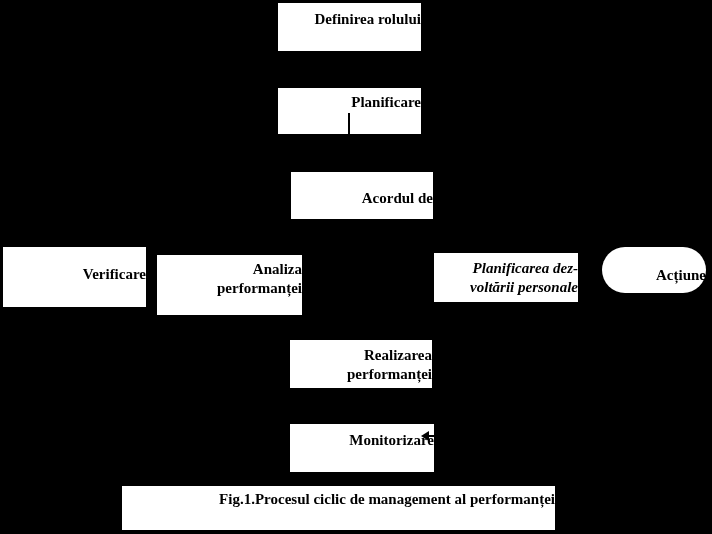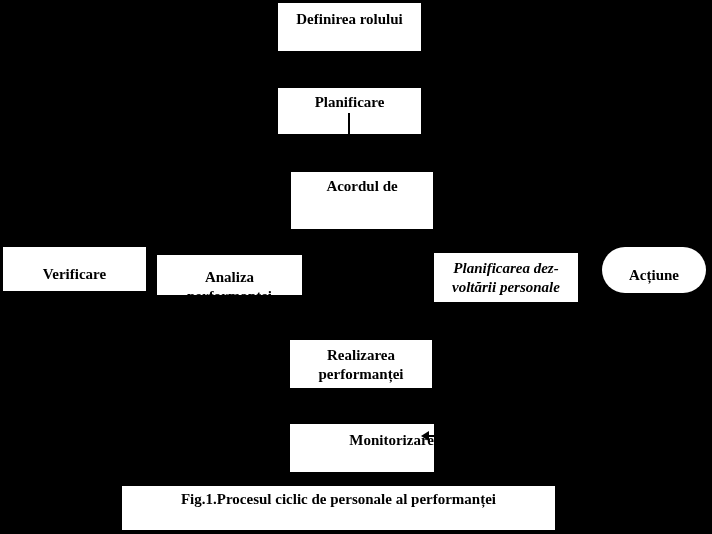--- a/index.html
+++ b/index.html
@@ -11,30 +11,30 @@
     overflow: hidden;
     font-family: "Liberation Serif", "DejaVu Serif", serif;
   }
   .node {
     position: absolute;
     background: #ffffff;
     color: #000000;
     font-weight: bold;
     font-size: 15px;
     line-height: 19px;
-    text-align: center;
+    text-align: right;
     box-sizing: border-box;
   }
   .node .line { display: block; }
 
   .n-definirea    { left: 278px; top: 3px;   width: 143px; height: 48px; padding-top: 7px; }
   .n-planificare  { left: 278px; top: 88px;  width: 143px; height: 46px; padding-top: 5px; }
-  .n-acordul      { left: 291px; top: 172px; width: 142px; height: 57px; padding-top: 5px; }
-  .n-verificare   { left: 3px;   top: 247px; width: 143px; height: 44px; padding-top: 18px; }
-  .n-analiza      { left: 157px; top: 255px; width: 145px; height: 40px; padding-top: 13px; }
+  .n-acordul      { left: 291px; top: 172px; width: 142px; height: 47px; padding-top: 17px; }
+  .n-verificare   { left: 3px;   top: 247px; width: 143px; height: 60px; padding-top: 18px; }
+  .n-analiza      { left: 157px; top: 255px; width: 145px; height: 60px; padding-top: 5px; }
   .n-pdp          { left: 434px; top: 253px; width: 144px; height: 49px; padding-top: 6px; font-style: italic; }
   .n-actiune      { left: 602px; top: 247px; width: 104px; height: 46px; padding-top: 19px; border-radius: 23px; }
   .n-realizarea   { left: 290px; top: 340px; width: 142px; height: 48px; padding-top: 6px; }
   .n-monitorizare { left: 290px; top: 424px; width: 144px; height: 48px;
                     padding-top: 7px; padding-left: 8px; text-align: right; }
   .n-caption      { left: 122px; top: 486px; width: 433px; height: 44px; padding-top: 4px; }
 
   .vline {
     position: absolute;
     left: 70px; bottom: 0;
@@ -104,16 +104,16 @@
 
   <div class="node n-monitorizare">
     <span class="line">Monitorizare</span>
     <div class="arrow-left">
       <div class="head"></div>
       <div class="shaft"></div>
     </div>
   </div>
 
   <div class="node n-caption">
-    <span class="line">Fig.1.Procesul ciclic de personale al performanței</span>
+    <span class="line">Fig.1.Procesul ciclic de management al performanței</span>
   </div>
 
 </div>
 
 </body></html>

